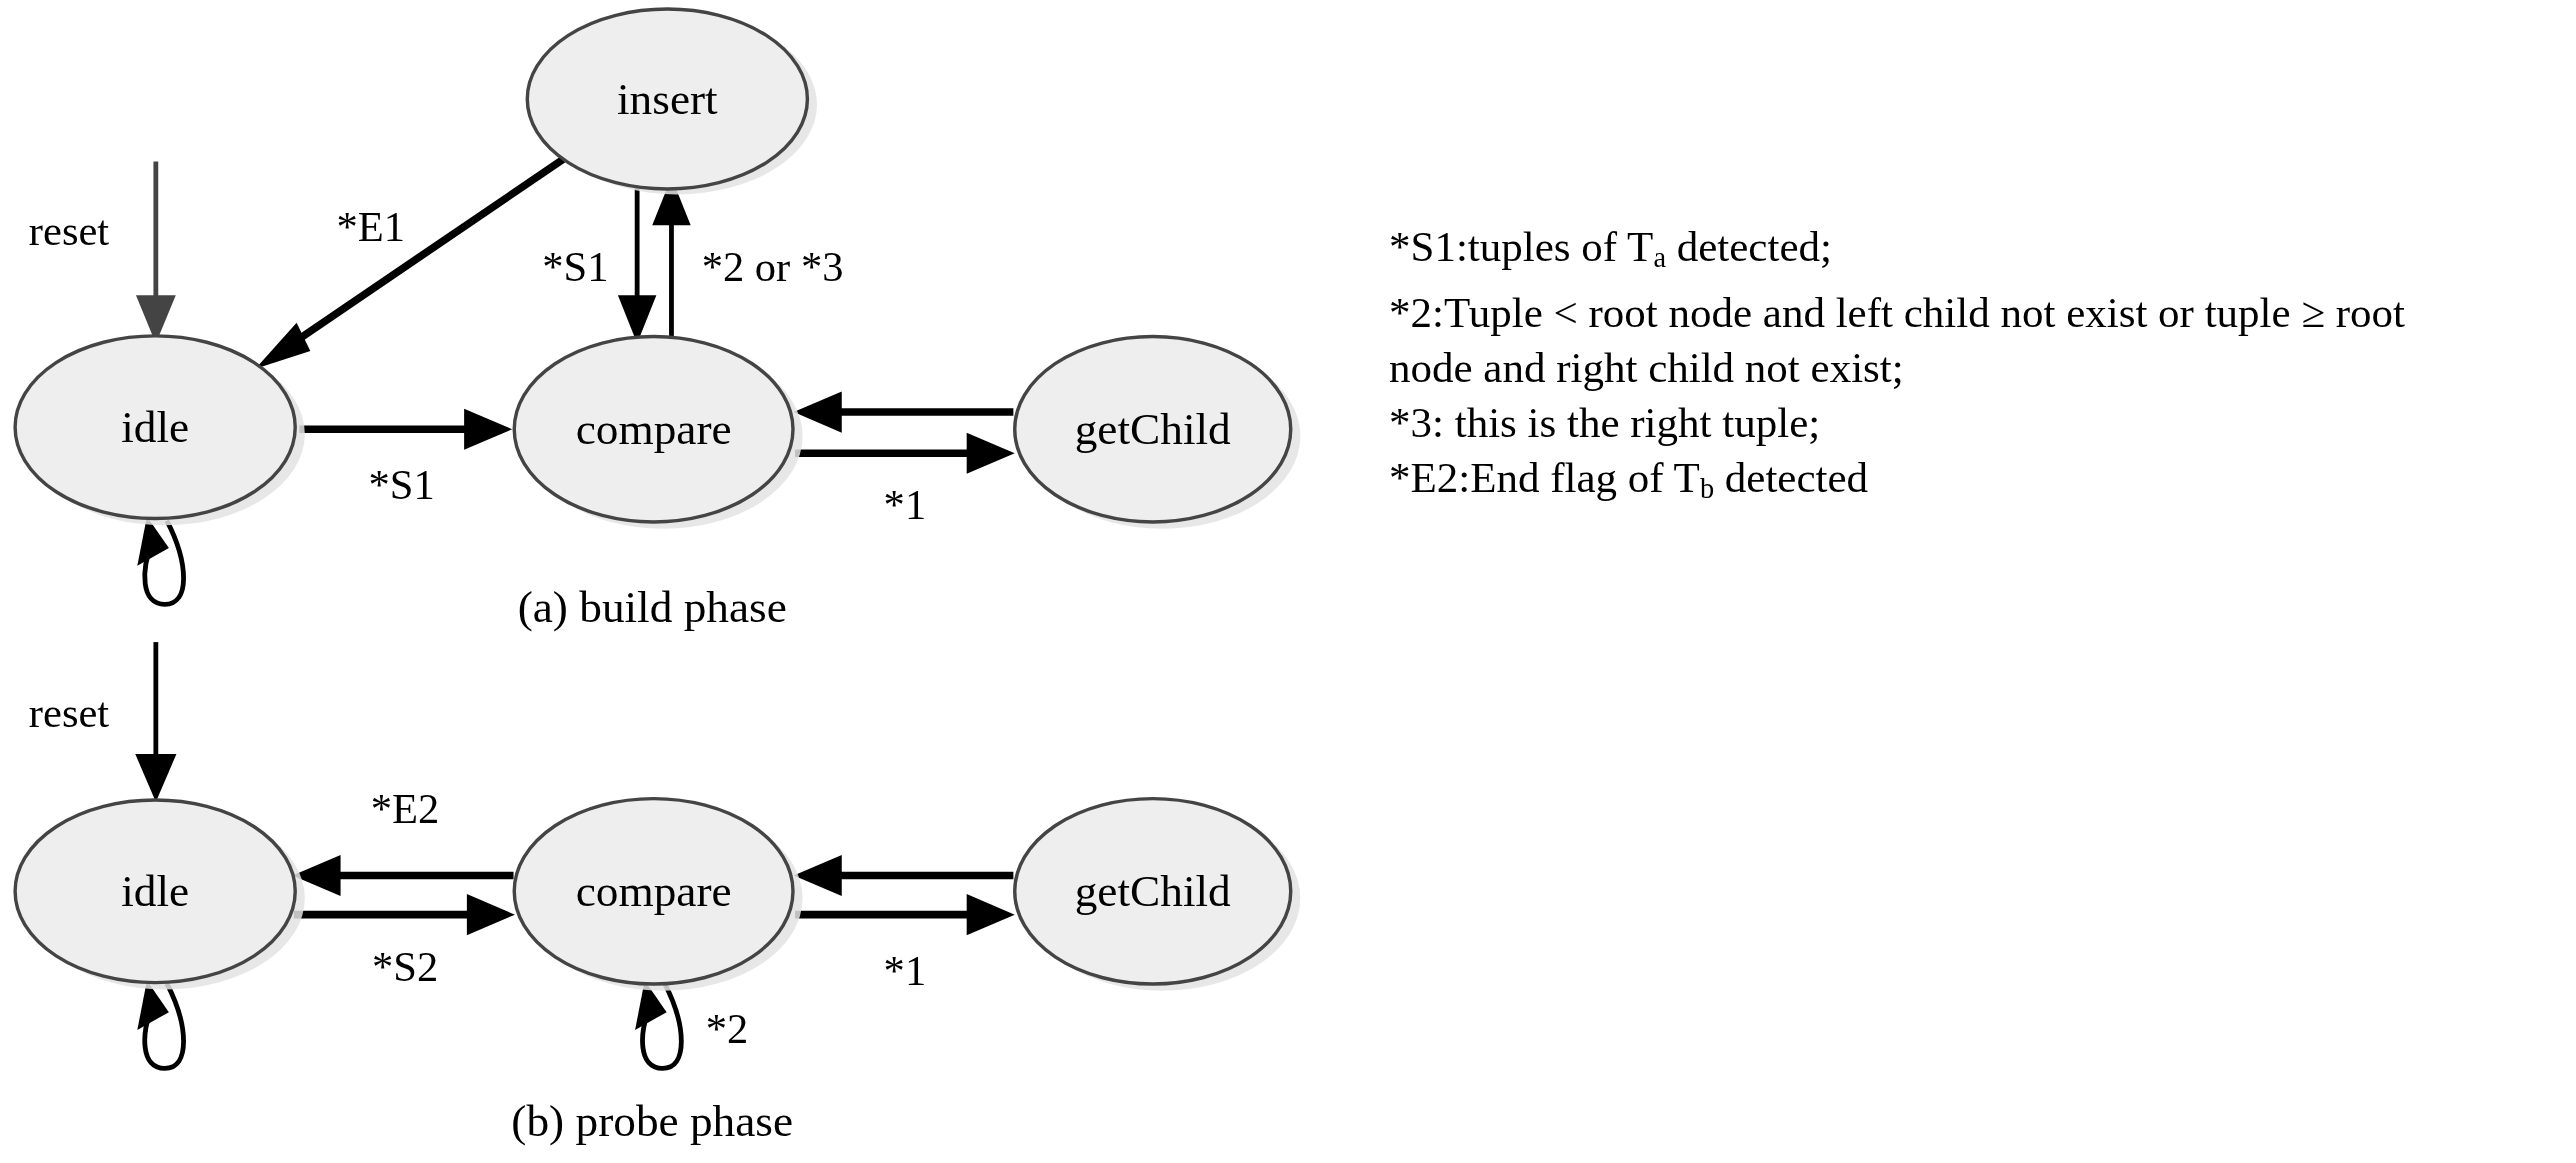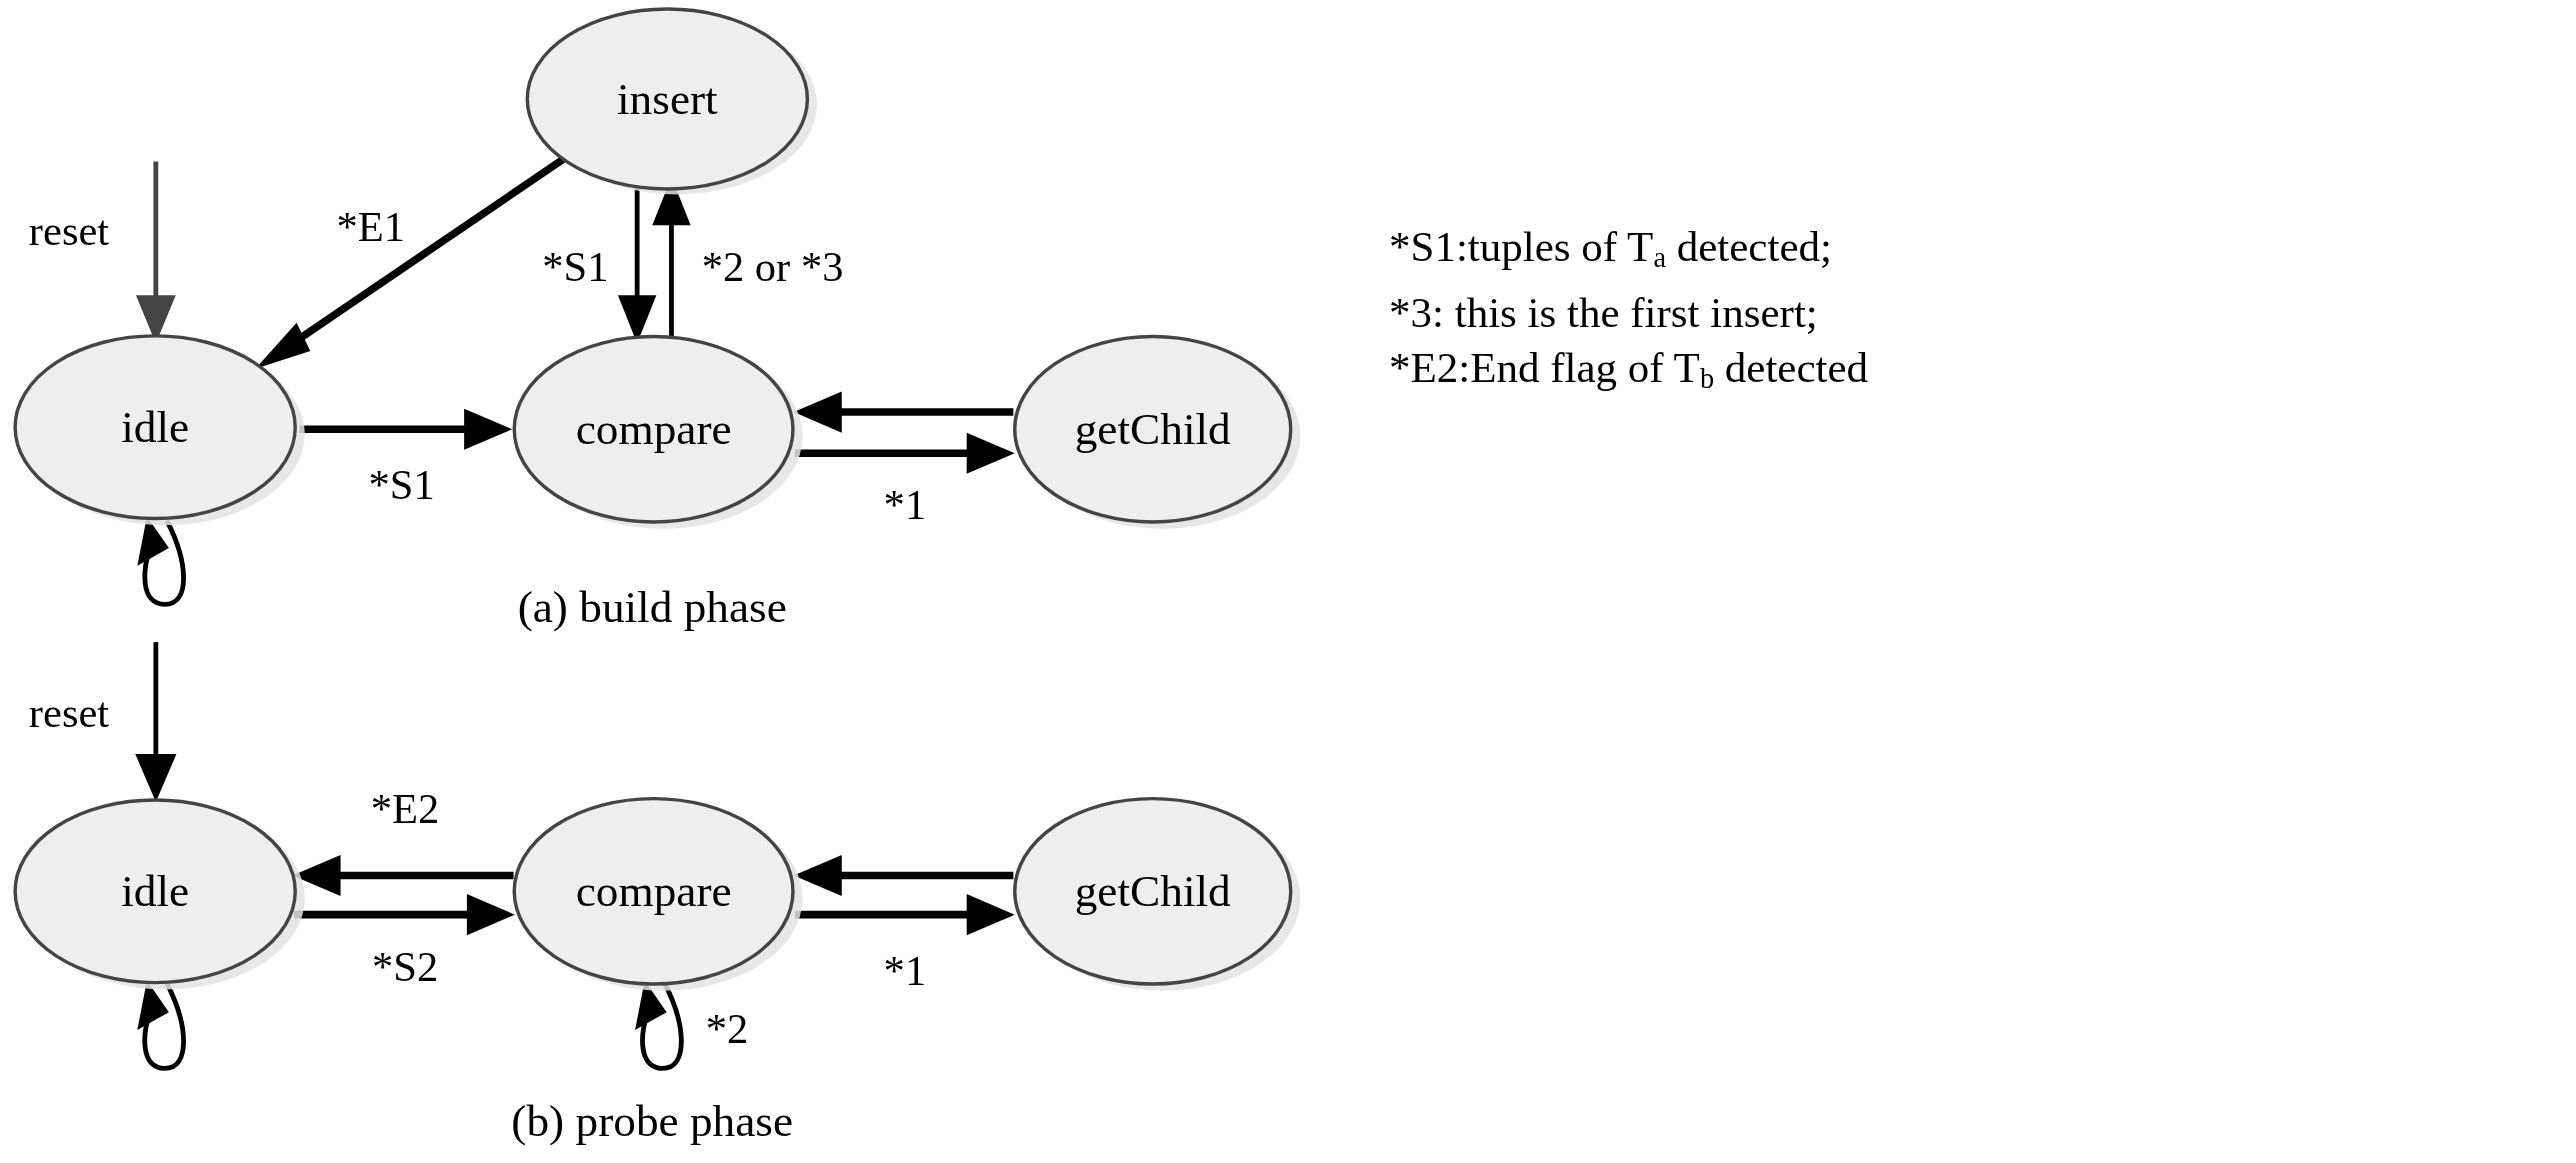--- a/index.html
+++ b/index.html
@@ -250,18 +250,19 @@
         <text class="state-label" x="1679" y="1304">getChild</text>
       </g>
 
       <text class="caption-label" x="950" y="1640">(b) probe phase</text>
     </g>
 
   </svg>
 
   <div id="legend">
     <div class="legend-line">*S1:tuples of T<sub>a</sub> detected;</div>
-    <div class="legend-line">*3: this is the first insert;</div>
+    <div class="legend-line">*2:Tuple &lt; root node and left child not exist or tuple ≥ root node and right child not exist;</div>
+    <div class="legend-line">*3: this is the right tuple;</div>
     <div class="legend-line">*E2:End flag of T<sub>b</sub> detected</div>
   </div>
 
 </div>
 
 
 </body></html>

